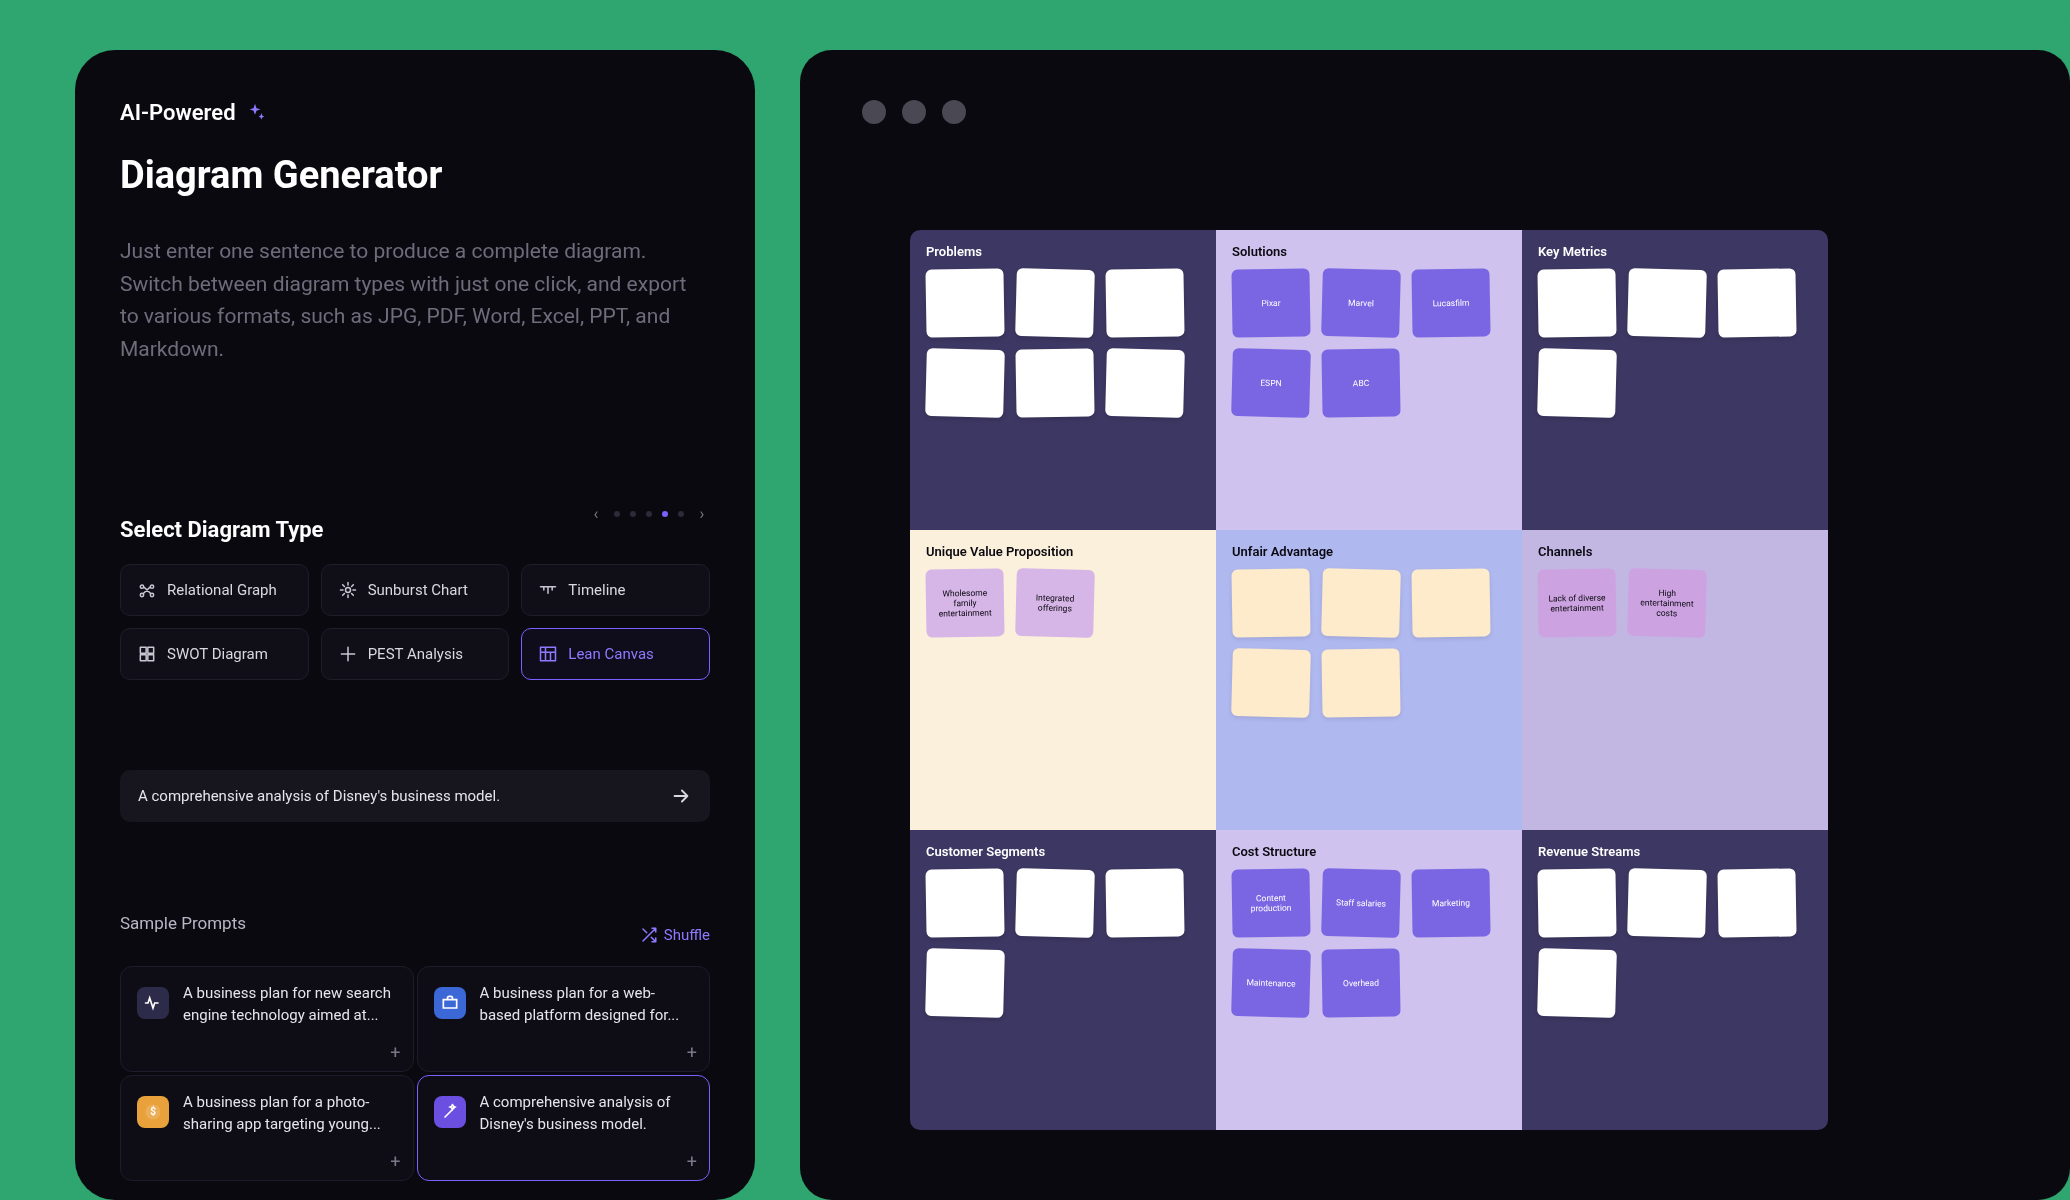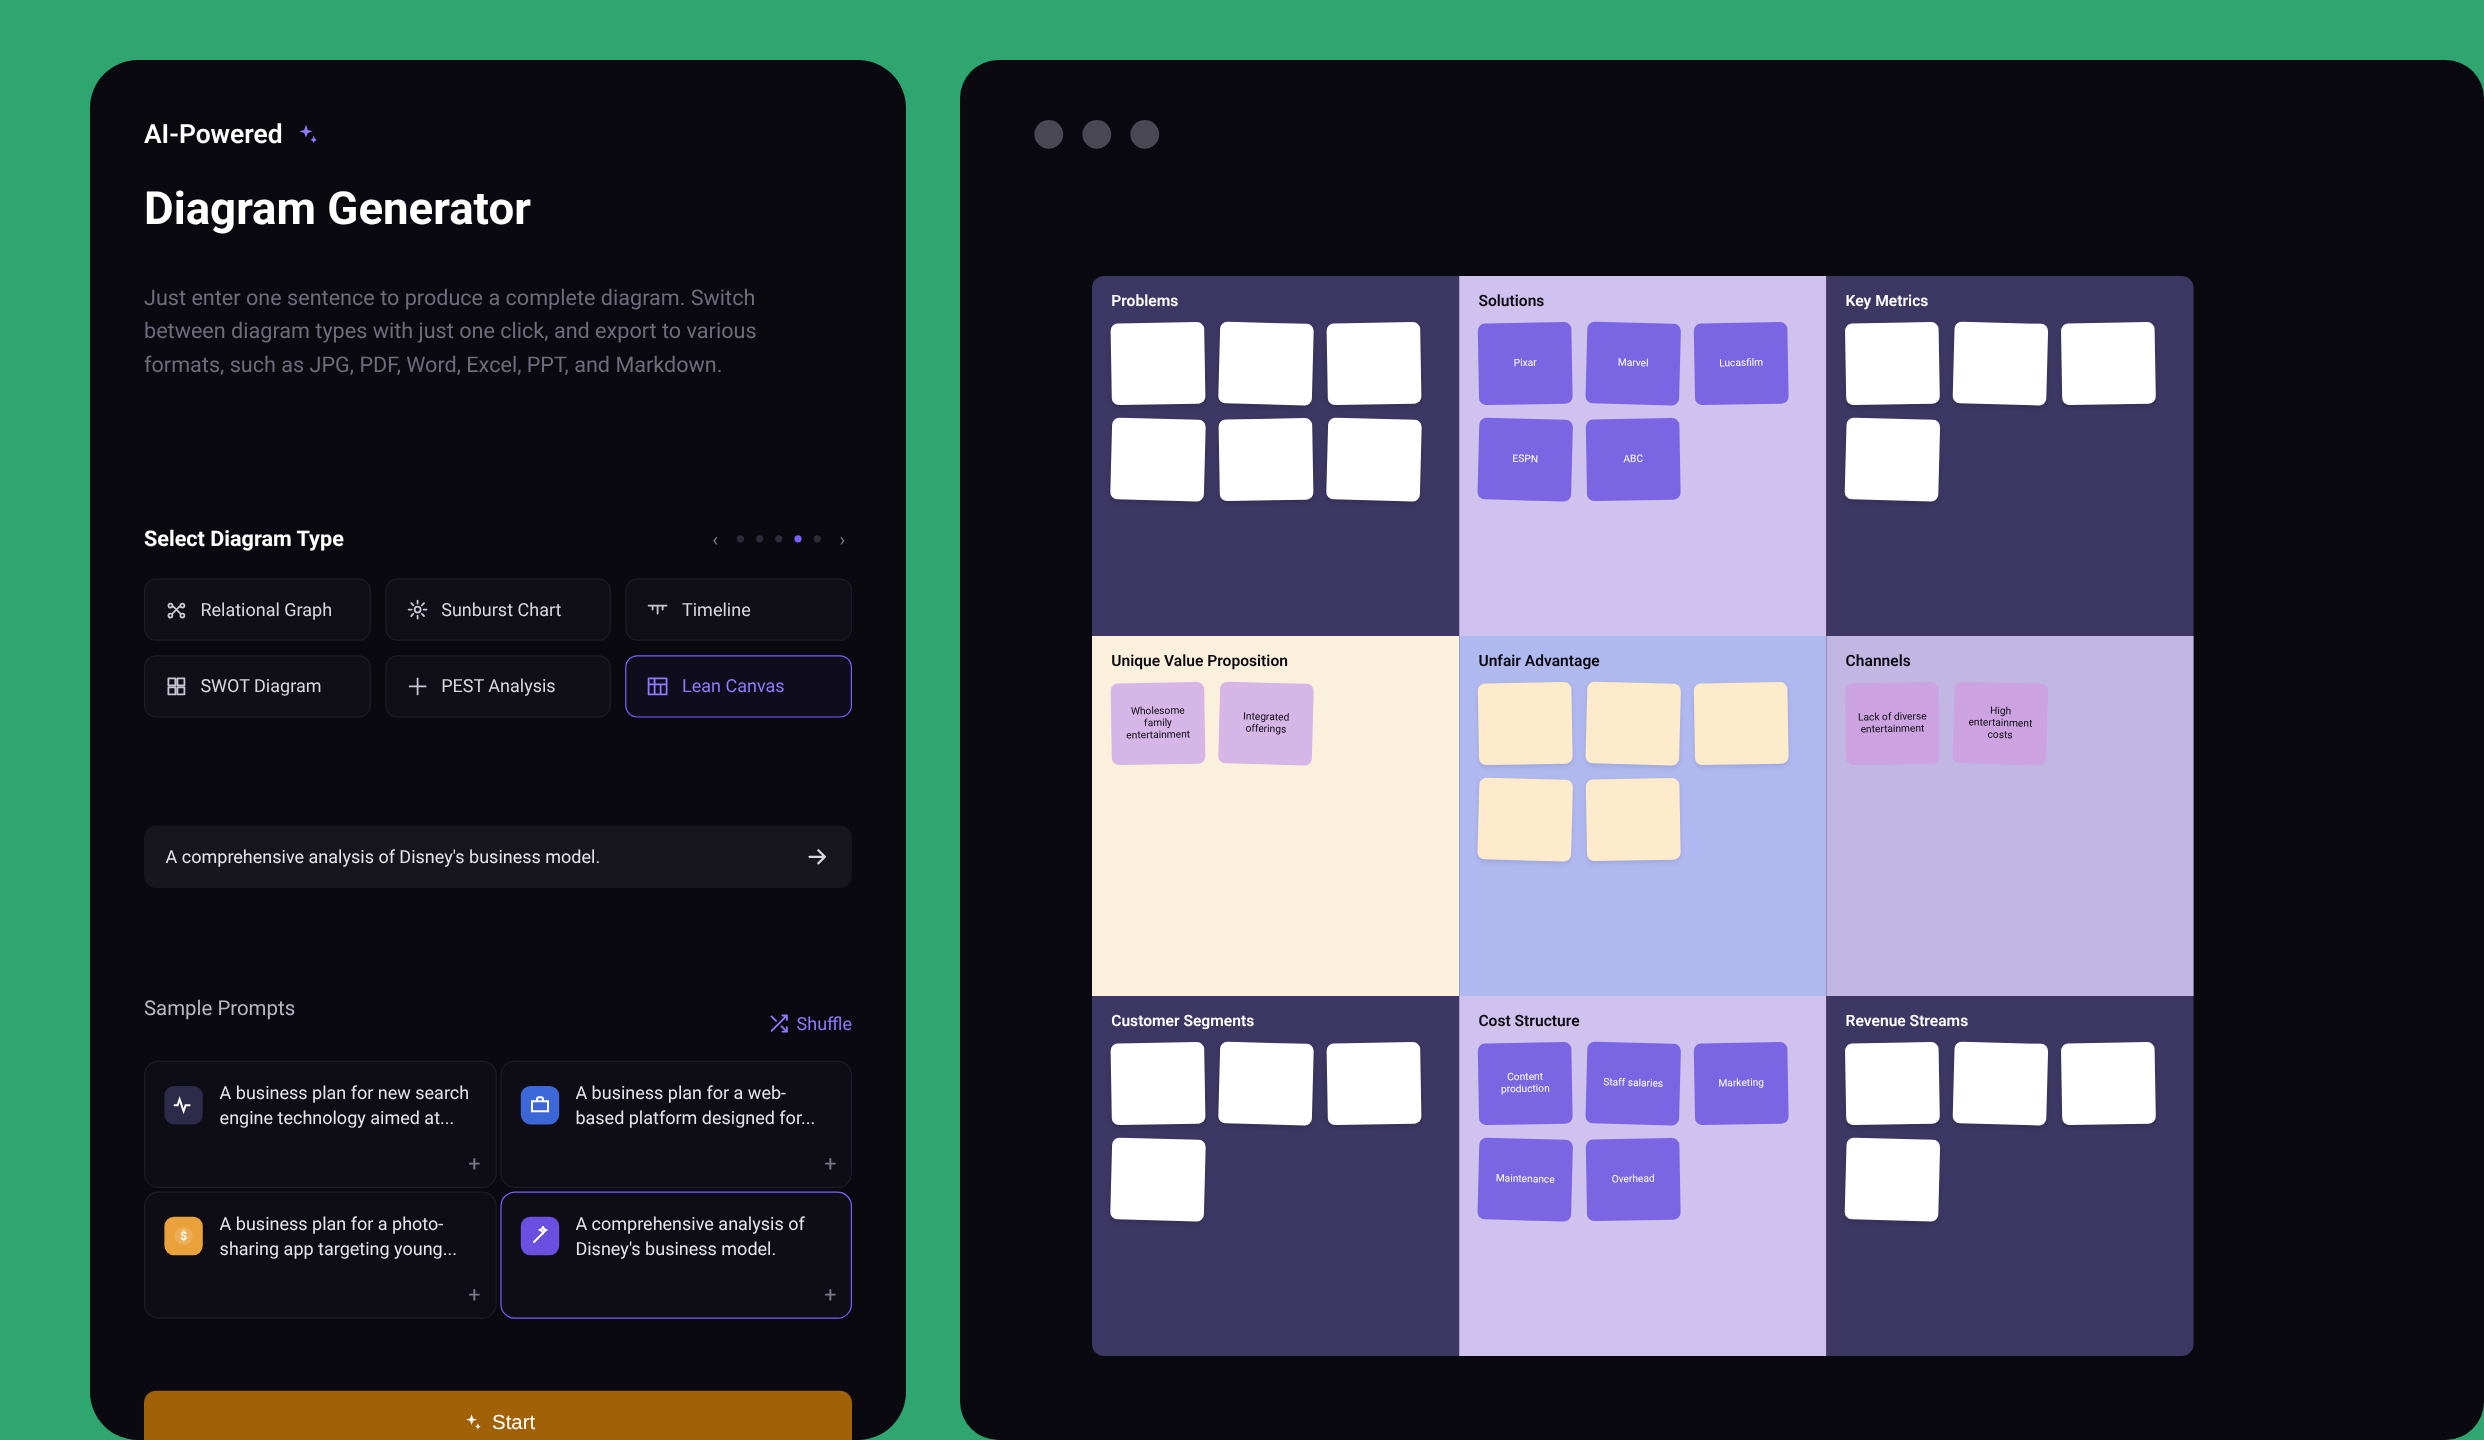--- a/index.html
+++ b/index.html
@@ -32,29 +32,29 @@
     color: #fff;
   }
   .badge-row { display: flex; align-items: center; gap: 8px; font-size: 22px; font-weight: 600; }
   .sparkle {
     width: 22px; height: 22px;
     display: inline-block;
   }
   .title { font-size: 38px; font-weight: 700; margin-top: 28px; }
   .desc {
     margin-top: 38px;
-    font-size: 18px; line-height: 1.55;
+    font-size: 21px; line-height: 1.55;
     color: #6e6c7a;
     max-width: 570px;
   }
   .select-row {
     display: flex; align-items: center; justify-content: space-between;
     margin-top: 120px;
   }
-  .select-label { font-size: 18px; font-weight: 700; }
+  .select-label { font-size: 22px; font-weight: 700; margin-top: 32px; }
   .pager { display: flex; align-items: center; gap: 10px; }
   .pager .arrow {
     font-size: 16px; color: #7a7886; cursor: pointer;
     width: 16px; text-align: center;
   }
   .pager .dot {
     width: 6px; height: 6px; border-radius: 50%; background: #2d2b38;
   }
   .pager .dot.active { background: #7b61ff; }
 

